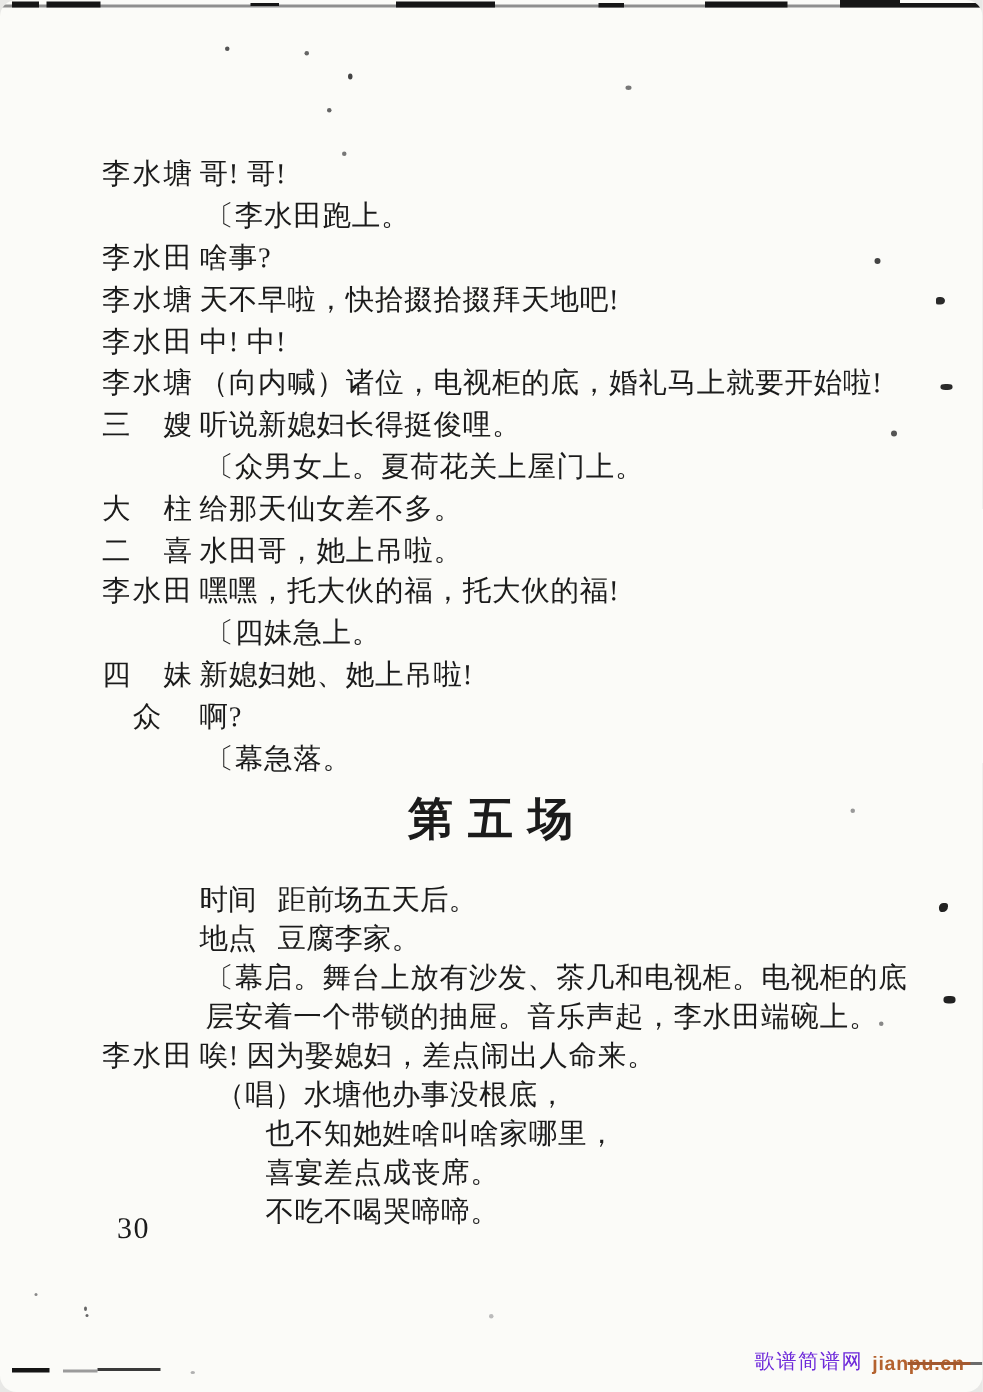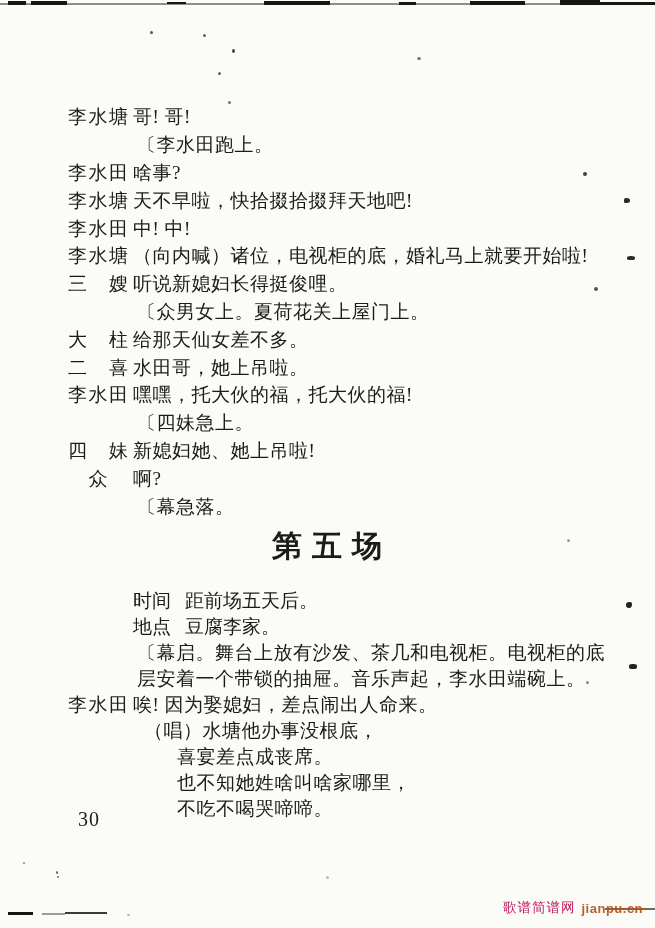--- a/index.html
+++ b/index.html
@@ -3,20 +3,21 @@
 <meta charset="utf-8">
 <style>
   html,body{margin:0;padding:0;background:#e8e8e6;}
   .page{
     position:relative;
     width:655px;height:928px;
     background:#fbfbf8;
     overflow:hidden;
     font-family:"Liberation Serif","DejaVu Serif",serif;
     color:#1b1b1b;
+    border-radius:11px;
   }
   
   .block{position:absolute;left:0;width:655px;}
   .part1{top:103px;}
   .part2{top:587px;}
   .row{display:flex;align-items:center;padding-left:68px;font-size:19px;font-weight:500;line-height:1;}
   .part1 .row{height:27.8px;}
   .part2 .row{height:26.1px;}
   .sp{flex:none;width:60px;margin-right:5px;text-align:justify;text-align-last:justify;}
   .sp-c{text-align-last:center;}
@@ -29,21 +30,21 @@
   
   .heading{
     position:absolute;left:272px;top:526px;
     font-size:30px;font-weight:700;letter-spacing:10px;white-space:pre;
   }
   
   .pagenum{position:absolute;left:78px;top:808px;font-size:20px;font-weight:500;letter-spacing:1px;}
   
   .wm{position:absolute;left:503px;top:899px;display:flex;align-items:center;
       font-family:"Liberation Sans","DejaVu Sans",sans-serif;}
-  .wm-site{font-size:13.5px;color:#be185d;letter-spacing:1px;}
+  .wm-site{font-size:13.5px;color:#6d28d9;letter-spacing:1px;}
   .wm-url{font-size:13px;font-weight:700;color:#b4622e;margin-left:6px;letter-spacing:0.5px;}
   
   .artifact{position:absolute;}
   .hairline-top{left:0;top:3px;width:655px;height:2px;background:#8f8f8f;}
   .seg{position:absolute;background:#161616;}
   .speck{position:absolute;border-radius:50%;}
   .dash{position:absolute;}
   .wm-strike1{left:605px;top:908px;width:43px;height:2px;background:#a2582e;}
   .wm-strike2{left:647px;top:908px;width:8px;height:2px;background:#6b6b6b;}
 </style>
@@ -141,24 +142,24 @@
       <span class="tx ind">层安着一个带锁的抽屉。音乐声起，李水田端碗上。</span>
     </div>
     <div class="row">
       <span class="sp">李水田</span>
       <span class="tx">唉! 因为娶媳妇，差点闹出人命来。</span>
     </div>
     <div class="row">
       <span class="tx lyr1">（唱）水塘他办事没根底，</span>
     </div>
     <div class="row">
+      <span class="tx lyr">也不知她姓啥叫啥家哪里，</span>
+    </div>
+    <div class="row">
       <span class="tx lyr">喜宴差点成丧席。</span>
-    </div>
-    <div class="row">
-      <span class="tx lyr">也不知她姓啥叫啥家哪里，</span>
     </div>
     <div class="row">
       <span class="tx lyr">不吃不喝哭啼啼。</span>
     </div>
   </div>
 
   <div class="pagenum">30</div>
 
   <div class="wm">
     <span class="wm-site">歌谱简谱网</span>

